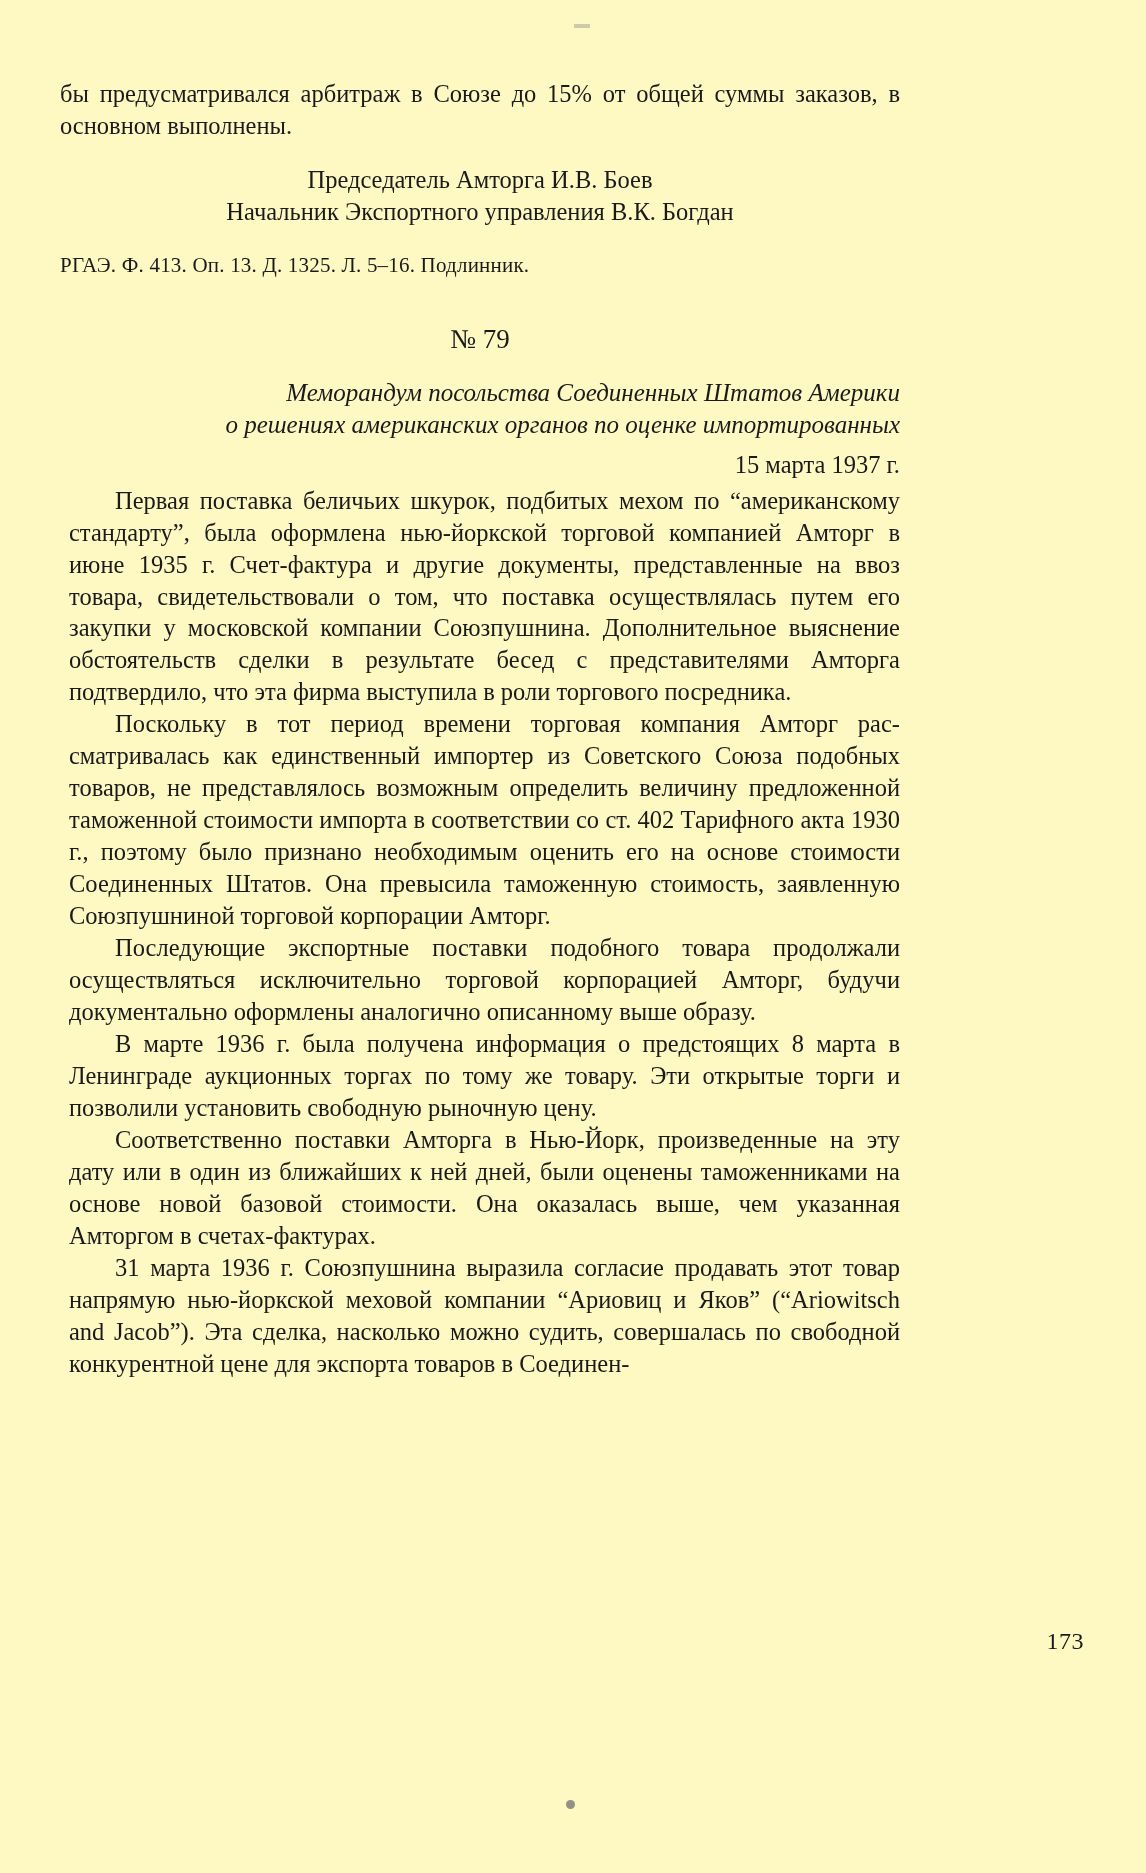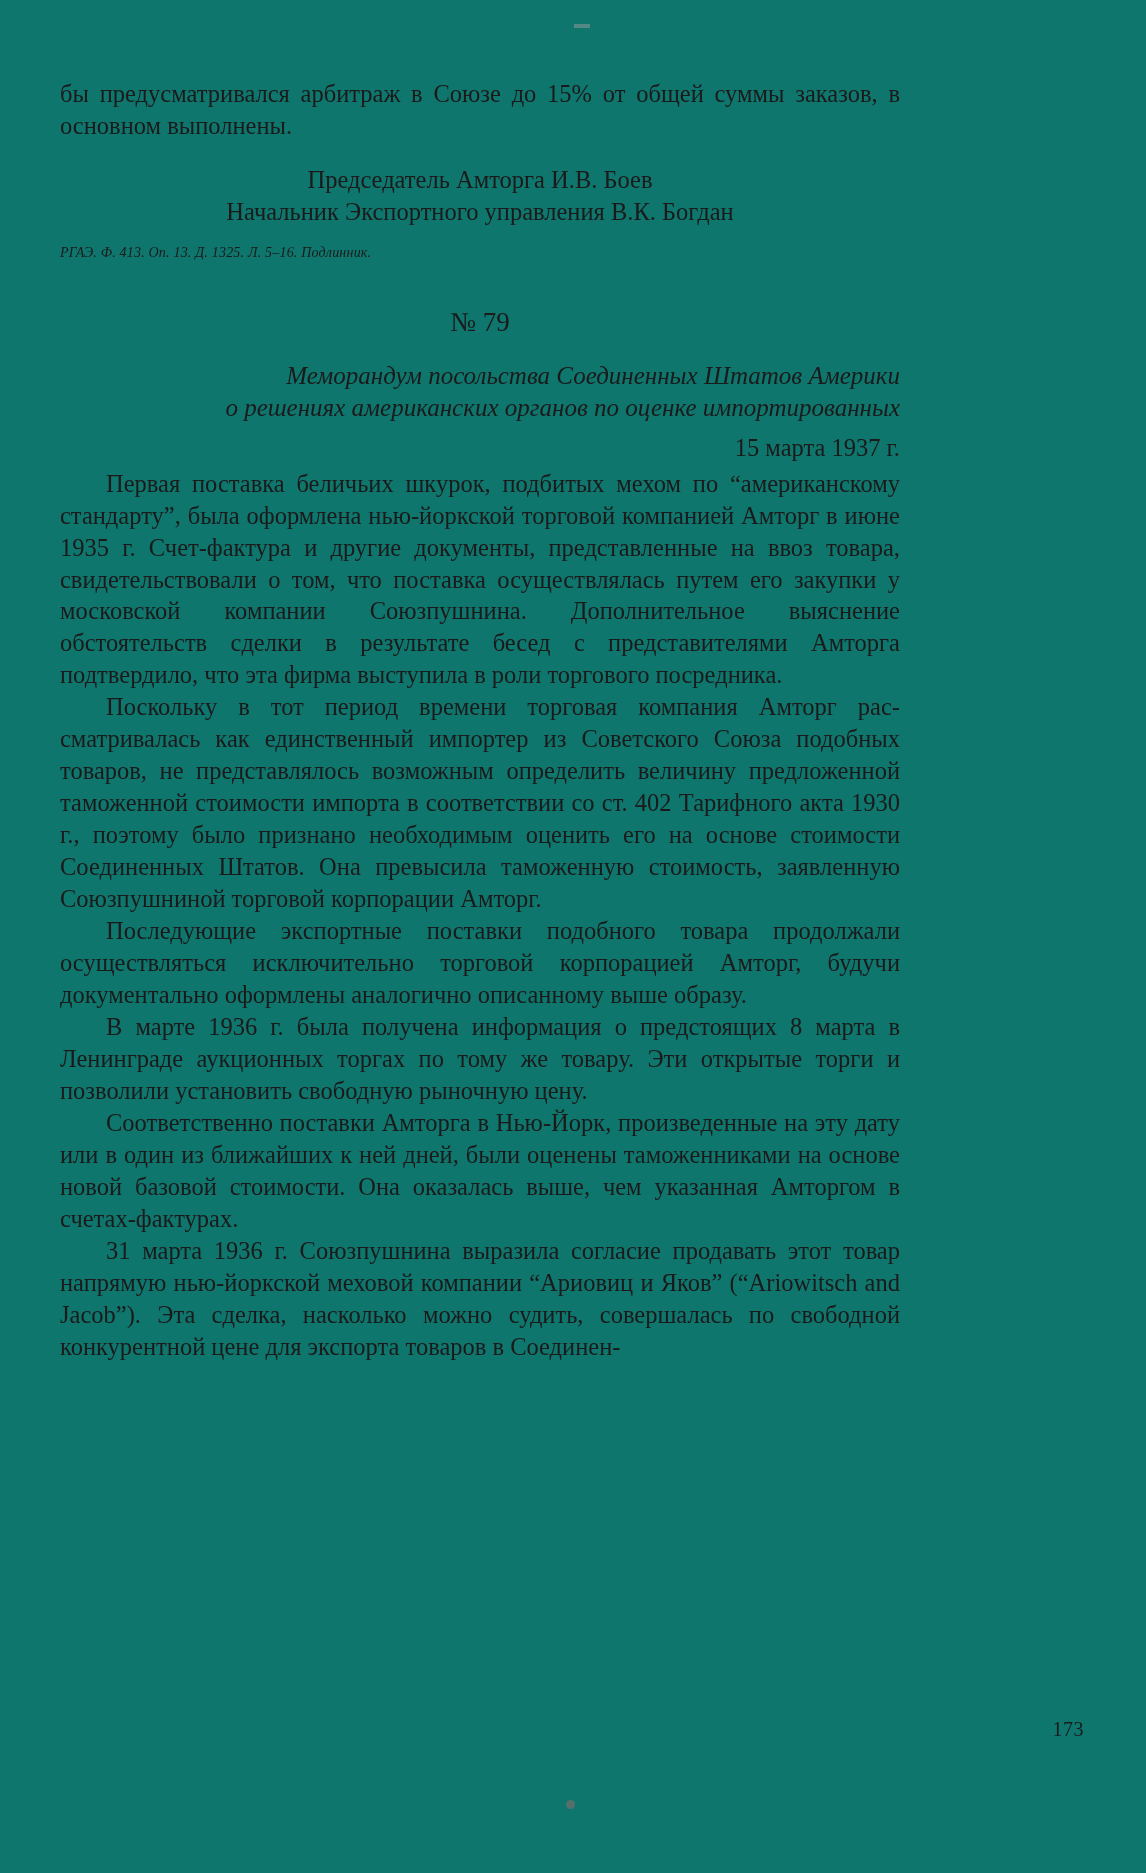--- a/index.html
+++ b/index.html
@@ -12,55 +12,55 @@
     height: 1873px;
     position: relative;
     font-family: "Liberation Serif", serif;
     color: #1a1a1a;
   }
   .page {
     position: absolute;
     left: 0; top: 0;
     width: 1146px;
     height: 1873px;
-    background: #0f766e;
+    background: #fef9c3;
     overflow: hidden;
   }
   .content {
     position: absolute;
     left: 60px;
     top: 78px;
     width: 840px;
   }
   p, div.para {
     margin: 0;
   }
   .body-text {
     font-size: 24.5px;
     line-height: 1.305;
     text-align: justify;
     text-justify: inter-word;
     hyphens: manual;
   }
   .indent {
     text-indent: 46px;
+    margin-left: 9px;
   }
   .cont-top {
     margin-bottom: 0;
   }
   .signature-block {
     margin-top: 22px;
     text-align: center;
     font-size: 24.5px;
     line-height: 1.32;
   }
   .archive-ref {
-    margin-top: 16px;
-    font-style: italic;
-    font-size: 14px;
+    margin-top: 24px;
+    font-size: 21px;
     letter-spacing: 0.2px;
   }
   .doc-number {
     margin-top: 46px;
     text-align: center;
     font-size: 27px;
     font-weight: normal;
   }
   .doc-title {
     margin-top: 22px;
@@ -73,22 +73,22 @@
     margin-top: 9px;
     text-align: right;
     font-size: 24.5px;
   }
   .first-para {
     margin-top: 6px;
   }
   .page-number {
     position: absolute;
     right: 62px;
-    top: 1718px;
-    font-size: 20px;
+    top: 1628px;
+    font-size: 24px;
     letter-spacing: 0.5px;
   }
   .mark-bottom {
     position: absolute;
     left: 566px;
     top: 1800px;
     width: 9px;
     height: 9px;
     background: #6e6e6e;
     border-radius: 50%;

